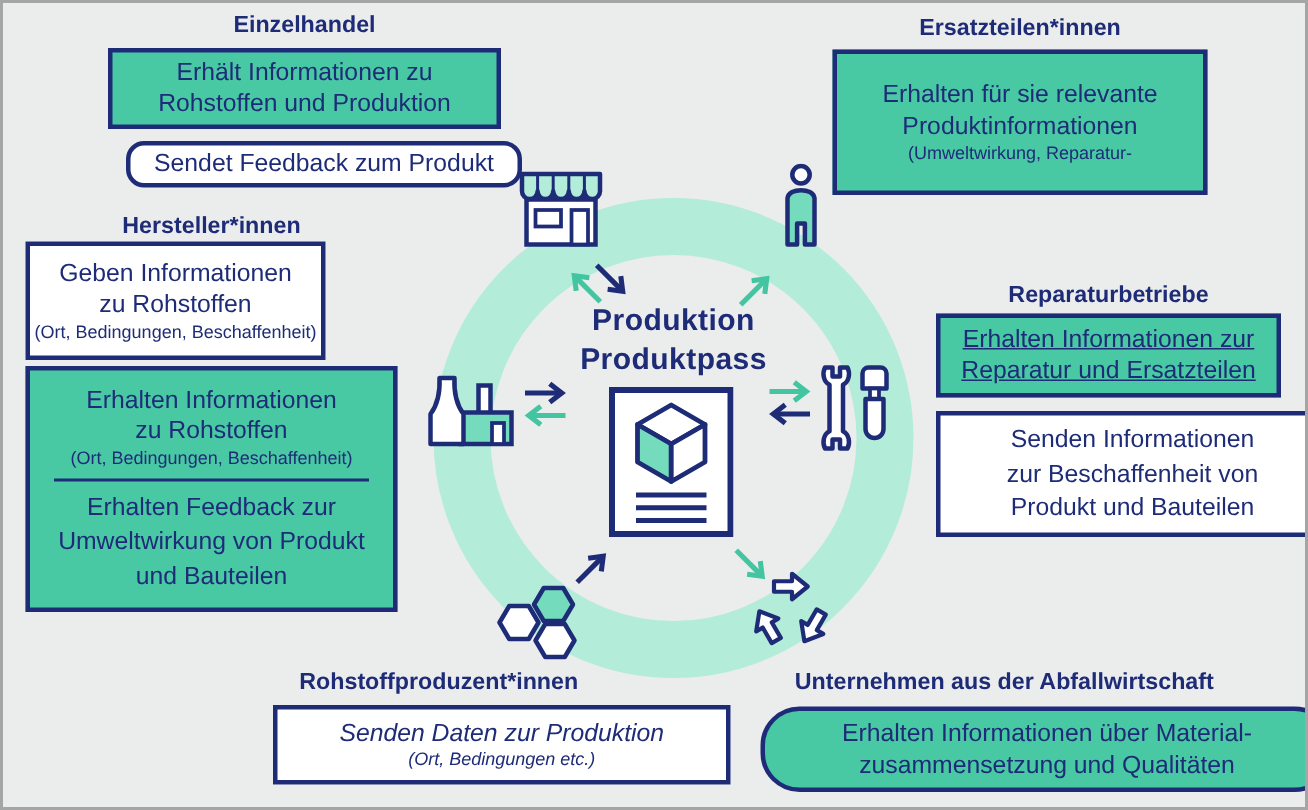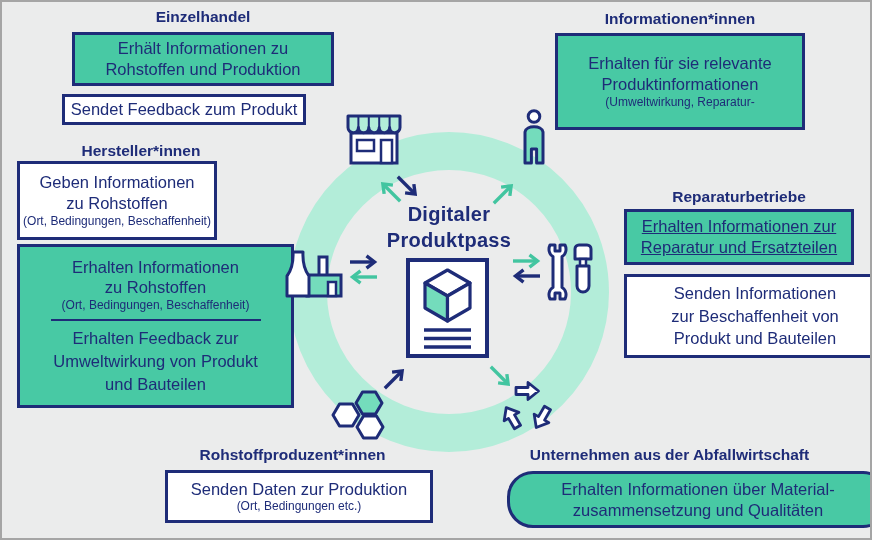--- a/index.html
+++ b/index.html
@@ -44,57 +44,57 @@
   .arr{fill:none;stroke-width:3.4;}
 </style>
 </head>
 <body>
 
 <div id="canvas">
 
   <div class="ring"></div>
 
   <div class="center-title">
-    <div class="ln">Digitaler</div>
+    <div class="ln">Produktion</div>
     <div class="ln">Produktpass</div>
   </div>
 
   <div class="icon" style="left:404px;top:256px;">
     <svg width="83" height="100" viewBox="0 0 83 100">
       <rect x="2" y="2" width="79" height="96" class="f-white s-navy" stroke-width="4"></rect>
       <path d="M41.5,12 L64,25 L41.5,38 L19,25 Z" class="f-white s-navy" stroke-width="3.2" stroke-linejoin="round"></path>
       <path d="M19,25 L41.5,38 V63 L19,50 Z" class="f-mints s-navy" stroke-width="3.2" stroke-linejoin="round"></path>
       <path d="M64,25 V50 L41.5,63 V38 Z" class="f-white s-navy" stroke-width="3.2" stroke-linejoin="round"></path>
       <path d="M18,72 H65 M18,80.5 H65 M18,89 H65" class="f-none s-navy" stroke-width="3.4"></path>
     </svg>
   </div>
 
   <div class="gtitle" style="left:70px;top:6px;width:262px;">Einzelhandel</div>
   <div class="box green" style="left:70px;top:30px;width:262px;height:54px;">
     <div class="ln">Erhält Informationen zu</div>
     <div class="ln">Rohstoffen und Produktion</div>
   </div>
-  <div class="box" style="left:60px;top:92px;width:244px;height:31px;">
+  <div class="box" style="left:82px;top:92px;width:264px;height:31px;border-radius:12px;">
     <div class="ln">Sendet Feedback zum Produkt</div>
   </div>
 
-  <div class="gtitle" style="left:553px;top:8px;width:250px;">Informationen*innen</div>
+  <div class="gtitle" style="left:553px;top:8px;width:250px;">Ersatzteilen*innen</div>
   <div class="box green" style="left:553px;top:31px;width:250px;height:97px;">
     <div class="ln">Erhalten für sie relevante</div>
     <div class="ln">Produktinformationen</div>
     <div class="ln sub">(Umweltwirkung, Reparatur-</div>
   </div>
 
   <div class="gtitle" style="left:15px;top:140px;width:248px;">Hersteller*innen</div>
   <div class="box" style="left:15px;top:159px;width:200px;height:79px;">
     <div class="ln">Geben Informationen</div>
     <div class="ln">zu Rohstoffen</div>
     <div class="ln sub">(Ort, Bedingungen, Beschaffenheit)</div>
   </div>
-  <div class="box green" style="left:15px;top:242px;width:277px;height:164px;">
+  <div class="box green" style="left:15px;top:242px;width:248px;height:164px;">
     <div>
       <div class="ln">Erhalten Informationen</div>
       <div class="ln">zu Rohstoffen</div>
       <div class="ln sub">(Ort, Bedingungen, Beschaffenheit)</div>
     </div>
     <div class="divider" style="width:210px;"></div>
     <div class="roomy">
       <div class="ln">Erhalten Feedback zur</div>
       <div class="ln">Umweltwirkung von Produkt</div>
       <div class="ln">und Bauteilen</div>
@@ -106,21 +106,21 @@
     <div class="ln">Erhalten Informationen zur</div>
     <div class="ln">Reparatur und Ersatzteilen</div>
   </div>
   <div class="box roomy" style="left:622px;top:272px;width:262px;height:84px;">
     <div class="ln">Senden Informationen</div>
     <div class="ln">zur Beschaffenheit von</div>
     <div class="ln">Produkt und Bauteilen</div>
   </div>
 
   <div class="gtitle" style="left:163px;top:444px;width:255px;">Rohstoffproduzent*innen</div>
-  <div class="box" style="left:163px;top:468px;width:268px;height:53px;">
+  <div class="box" style="left:180px;top:468px;width:305px;height:53px;font-style:italic;">
     <div class="ln">Senden Daten zur Produktion</div>
     <div class="ln sub">(Ort, Bedingungen etc.)</div>
   </div>
 
   <div class="gtitle" style="left:500px;top:444px;width:335px;">Unternehmen aus der Abfallwirtschaft</div>
   <div class="box green" style="left:505px;top:469px;width:382px;height:57px;border-radius:26px;">
     <div class="ln">Erhalten Informationen über Material-</div>
     <div class="ln">zusammensetzung und Qualitäten</div>
   </div>
 

